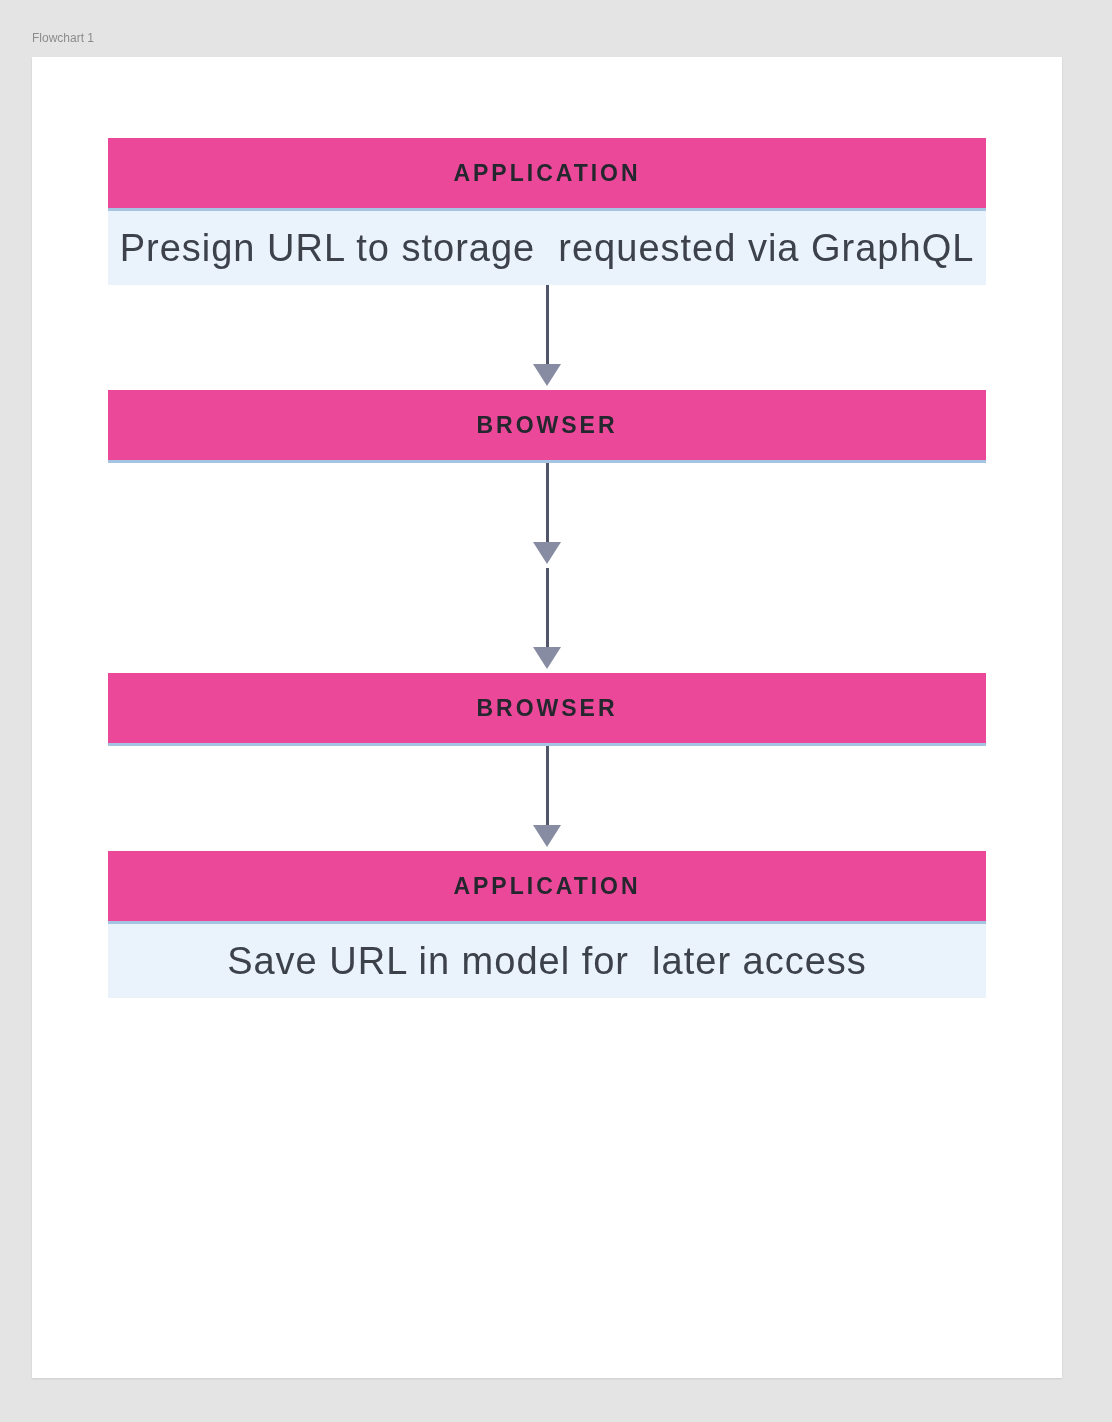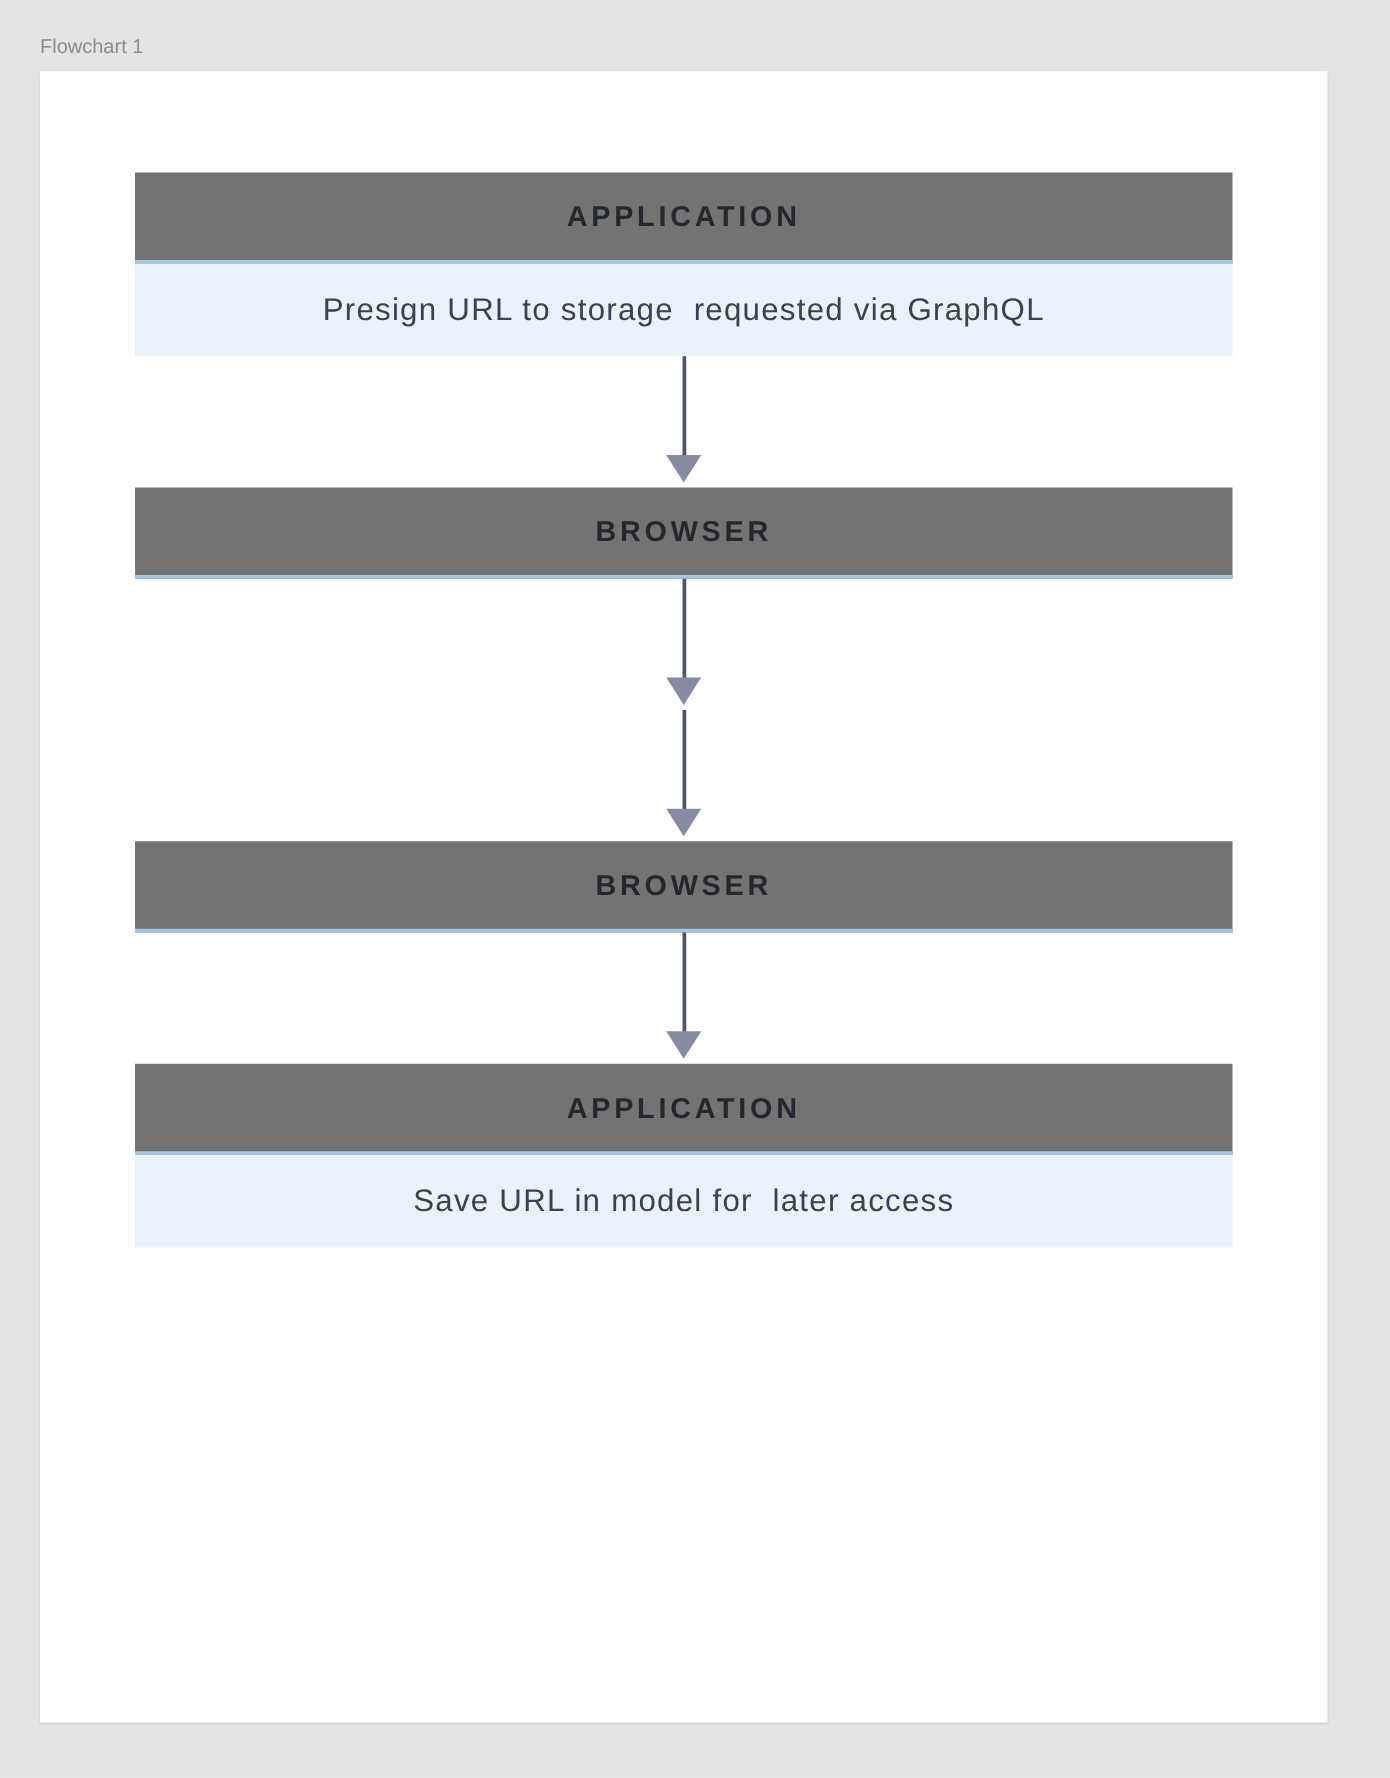--- a/index.html
+++ b/index.html
@@ -10,21 +10,21 @@
     background: #e4e4e4;
     font-family: "Liberation Sans", sans-serif;
     overflow: hidden;
     position: relative;
   }
 
   .frame-label {
     position: absolute;
     left: 32px;
     top: 27px;
-    font-size: 16px;
+    font-size: 12px;
     line-height: 22px;
     color: #8c8c8c;
     white-space: nowrap;
   }
 
   .canvas {
     position: absolute;
     left: 32px;
     top: 57px;
     width: 1030px;
@@ -37,39 +37,39 @@
     padding-top: 81px;
   }
 
   .node {
     width: 878px;
     flex: 0 0 auto;
   }
 
   .node-header {
     height: 73px;
-    background: #737373;
+    background: #ec4899;
     border-bottom: 3px solid #a5c4e2;
     display: flex;
     align-items: center;
     justify-content: center;
     font-size: 23px;
     font-weight: bold;
     letter-spacing: 3px;
     color: #24272e;
     white-space: pre-wrap;
   }
 
   .node-body {
     height: 74px;
     background: #eaf2fc;
     display: flex;
     align-items: center;
     justify-content: center;
-    font-size: 25px;
+    font-size: 38px;
     font-weight: 300;
     letter-spacing: 1px;
     color: #3c414a;
     white-space: pre-wrap;
   }
 
   .arrow {
     width: 878px;
     height: 105px;
     flex: 0 0 auto;

